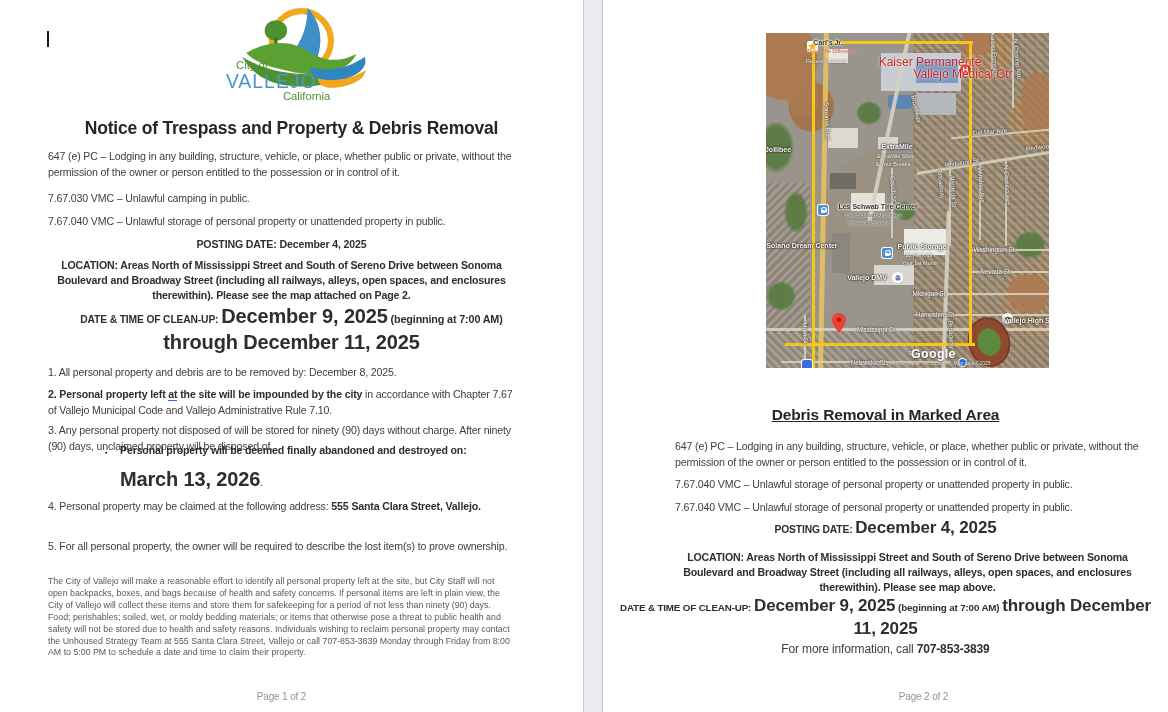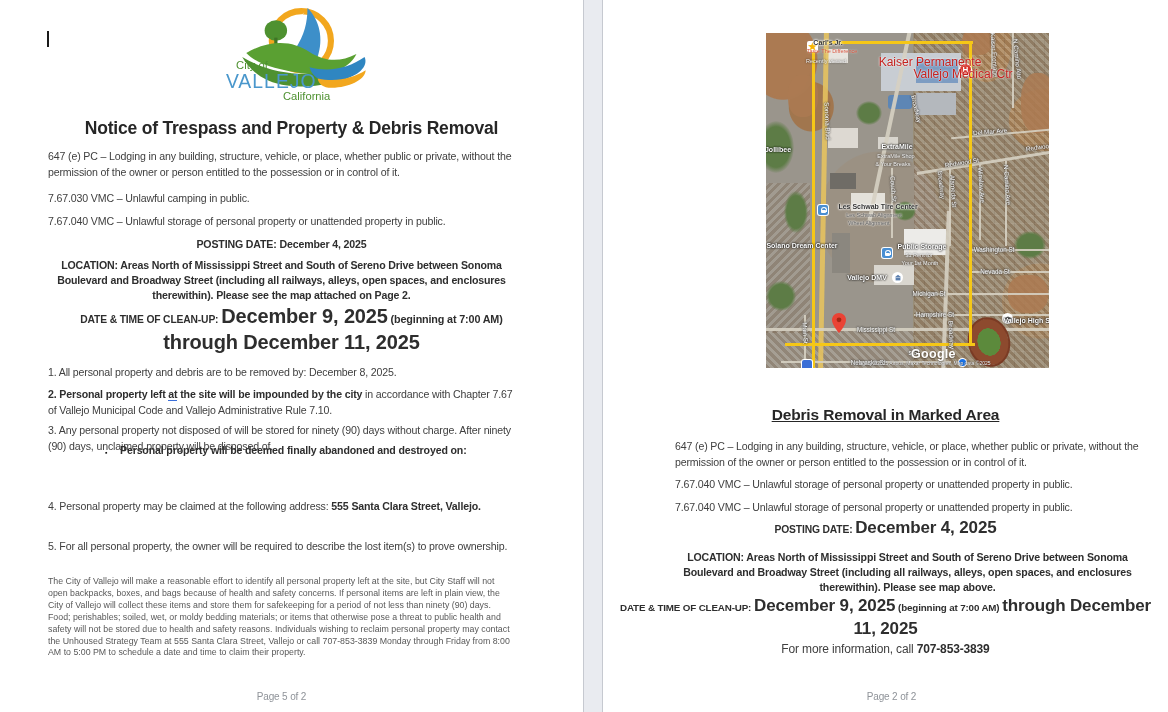--- a/index.html
+++ b/index.html
@@ -129,31 +129,34 @@
   <div class="tb" style="left:48px;top:386px;width:472px;">
     <span class="bold" style="color:#2e2e2e;">2. Personal property left </span><span class="bold u-blue" style="color:#2e2e2e;">at</span><span class="bold" style="color:#2e2e2e;"> the site will be impounded by the city</span><span> in accordance with Chapter 7.67 of Vallejo Municipal Code and Vallejo Administrative Rule 7.10.</span>
   </div>
 
   <div class="tb" style="left:48px;top:422px;width:472px;">3. Any personal property not disposed of will be stored for ninety (90) days without charge. After ninety (90) days, unclaimed property will be disposed of.</div>
 
   <div class="tb" style="left:48px;top:442px;width:472px;padding-left:72px;box-sizing:border-box;">
     <span class="bullet-glyph">▪</span>
     <span class="bold" style="color:#2e2e2e;">Personal property will be deemed finally abandoned and destroyed on:</span>
   </div>
+  <div class="tb" style="left:120px;top:471px;width:400px;">
+    <span class="big20">March 13, 2026</span><span>.</span>
+  </div>
 
   <div class="tb" style="left:48px;top:498px;width:472px;">
     <span>4. Personal property may be claimed at the following address: </span><span class="bold" style="color:#2e2e2e;">555 Santa Clara Street, Vallejo.</span>
   </div>
 
 
   <div class="tb" style="left:48px;top:538px;width:472px;">5. For all personal property, the owner will be required to describe the lost item(s) to prove ownership.</div>
 
   <div class="tb fine" style="left:48px;top:576px;width:467px;">The City of Vallejo will make a reasonable effort to identify all personal property left at the site, but City Staff will not open backpacks, boxes, and bags because of health and safety concerns. If personal items are left in plain view, the City of Vallejo will collect these items and store them for safekeeping for a period of not less than ninety (90) days. Food; perishables; soiled, wet, or moldy bedding materials; or items that otherwise pose a threat to public health and safety will not be stored due to health and safety reasons. Individuals wishing to reclaim personal property may contact the Unhoused Strategy Team at 555 Santa Clara Street, Vallejo or call 707-853-3839 Monday through Friday from 8:00 AM to 5:00 PM to schedule a date and time to claim their property.</div>
 
-  <div class="tb footer center" style="left:48px;top:689px;width:467px;">Page 5 of 2</div>
+  <div class="tb footer center" style="left:48px;top:689px;width:467px;">Page 1 of 2</div>
 </div>
 
 <div id="gap"></div>
 
 <div class="page" id="page2">
 
   <div id="map">
 
     <div class="tex" id="tex-res-right"></div>
     <div class="tex" id="tex-res-bl"></div>
@@ -304,14 +307,14 @@
     <span class="big17">December 9, 2025</span>
     <span class="lab2" style="color:#2e2e2e;">(beginning at 7:00 AM)</span>
     <span class="big17">through December</span>
   </div>
   <div class="tb center big17" style="left:10px;top:621px;width:545px;">11, 2025</div>
 
   <div class="tb center" style="left:24px;top:641px;width:517px;font-size:12px;">
     <span>For more information, call </span><span class="bold" style="color:#2e2e2e;">707-853-3839</span>
   </div>
 
-  <div class="tb footer center" style="left:56px;top:689px;width:465px;">Page 2 of 2</div>
+  <div class="tb footer center" style="left:88px;top:689px;width:465px;">Page 2 of 2</div>
 </div>
 
 </body></html>

